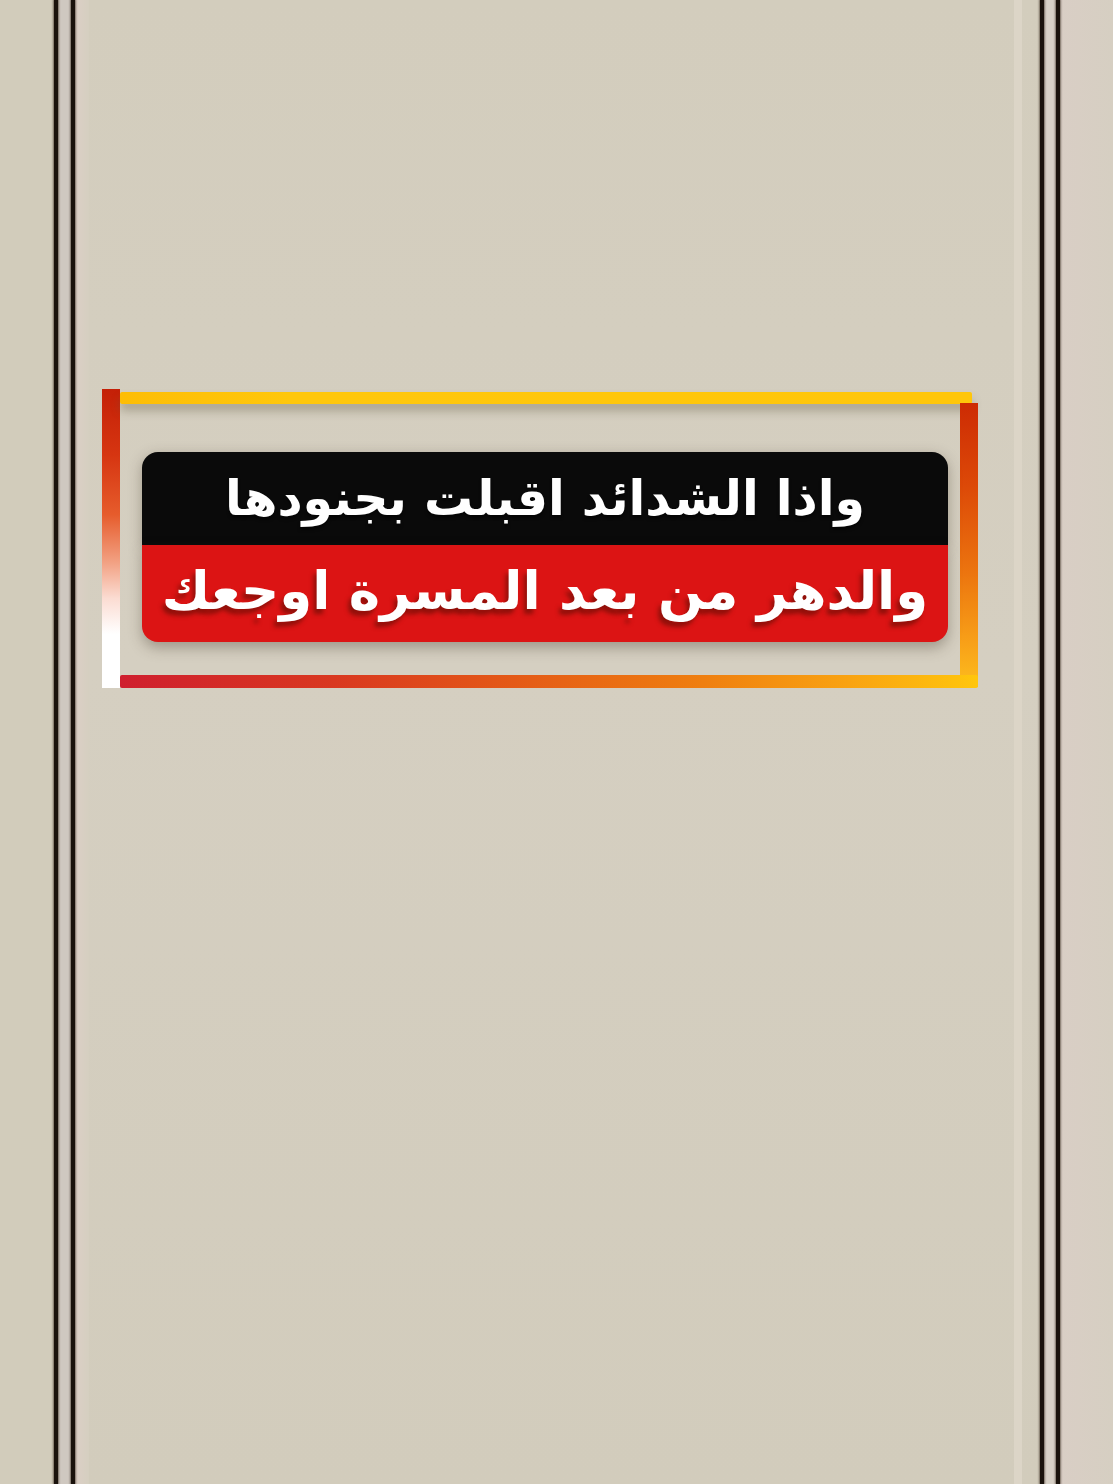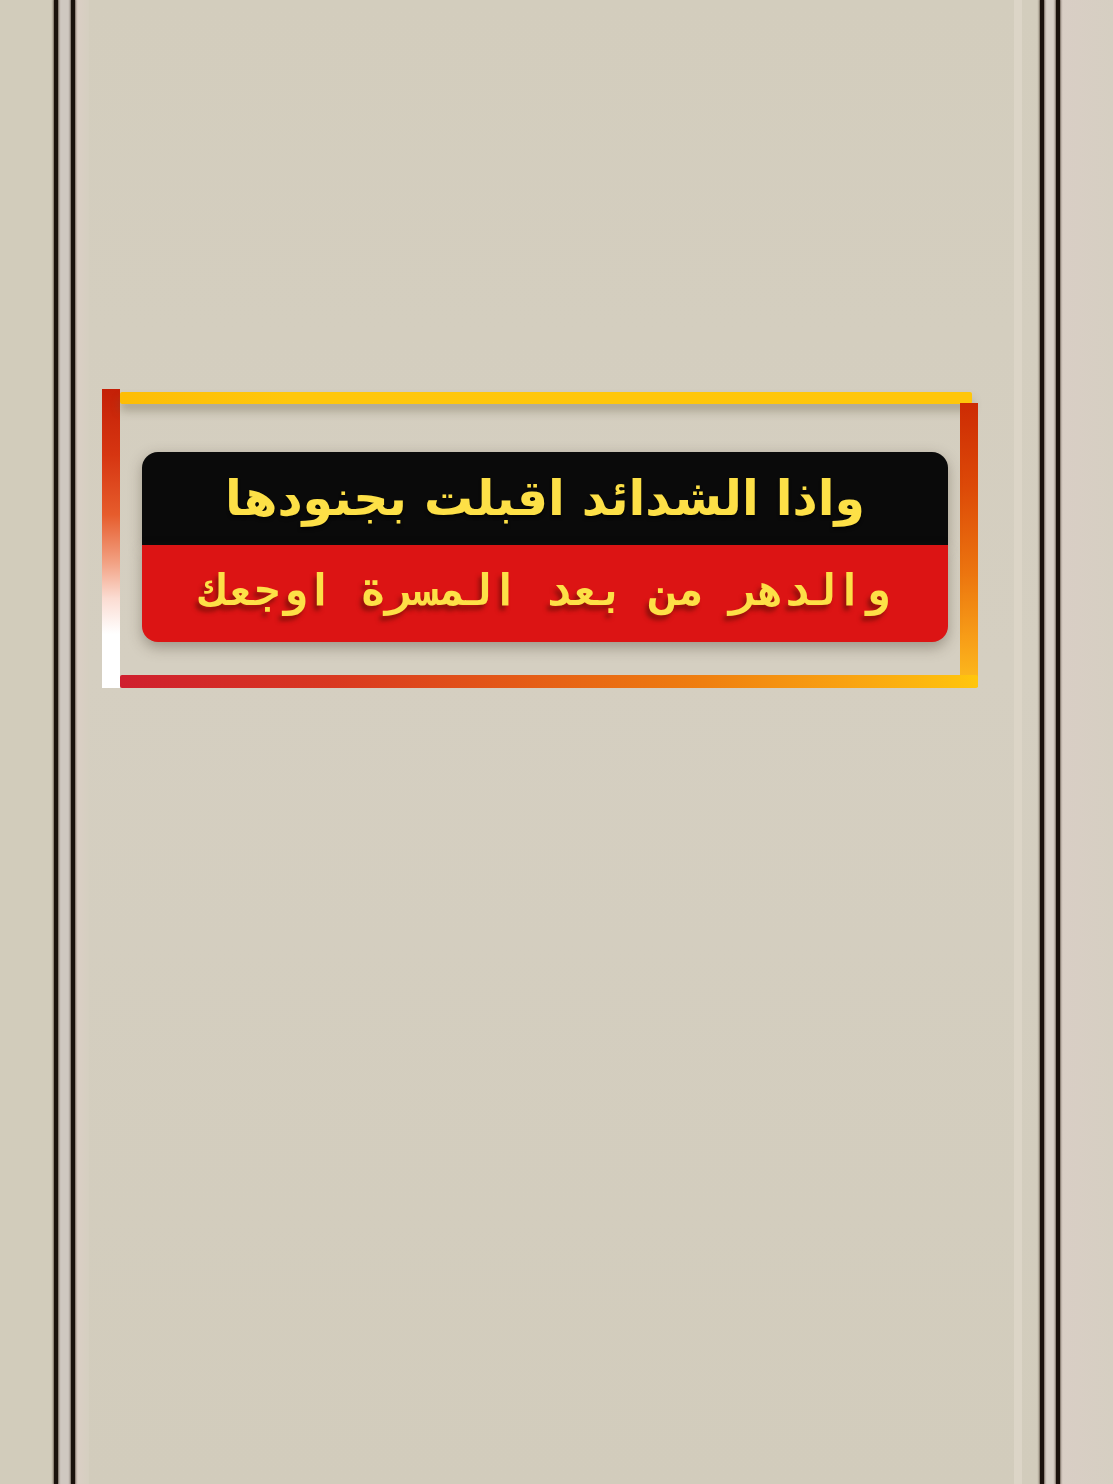--- a/index.html
+++ b/index.html
@@ -78,35 +78,34 @@
   }
   .banner-red {
     top: 545px; height: 97px;
     background: #dc1414;
     border-radius: 0 0 16px 16px;
     box-shadow: 0 6px 14px rgba(60,50,35,0.35);
   }
   .quote-text {
     direction: rtl;
     white-space: nowrap;
-    color: #fde047;
+    color: #ffffff;
     font-weight: bold;
     margin: 0;
     text-align: center;
   }
   .quote-text.line1 {
     font-size: 49px;
     letter-spacing: 0px;
     text-shadow: 0 3px 3px rgba(0,0,0,0.55);
   }
   .quote-text.line2 {
-    font-size: 44px;
+    font-size: 53px;
     padding-bottom: 6px;
     text-shadow: -3px 5px 4px rgba(125, 15, 8, 0.8);
-    font-family: Liberation Mono, monospace;
   }
 </style>
 </head>
 <body>
 
 <div class="stage">
 
   <div class="wall"></div>
   <div class="vband band-left-outer"></div>
   <div class="vband band-left-gap"></div>

